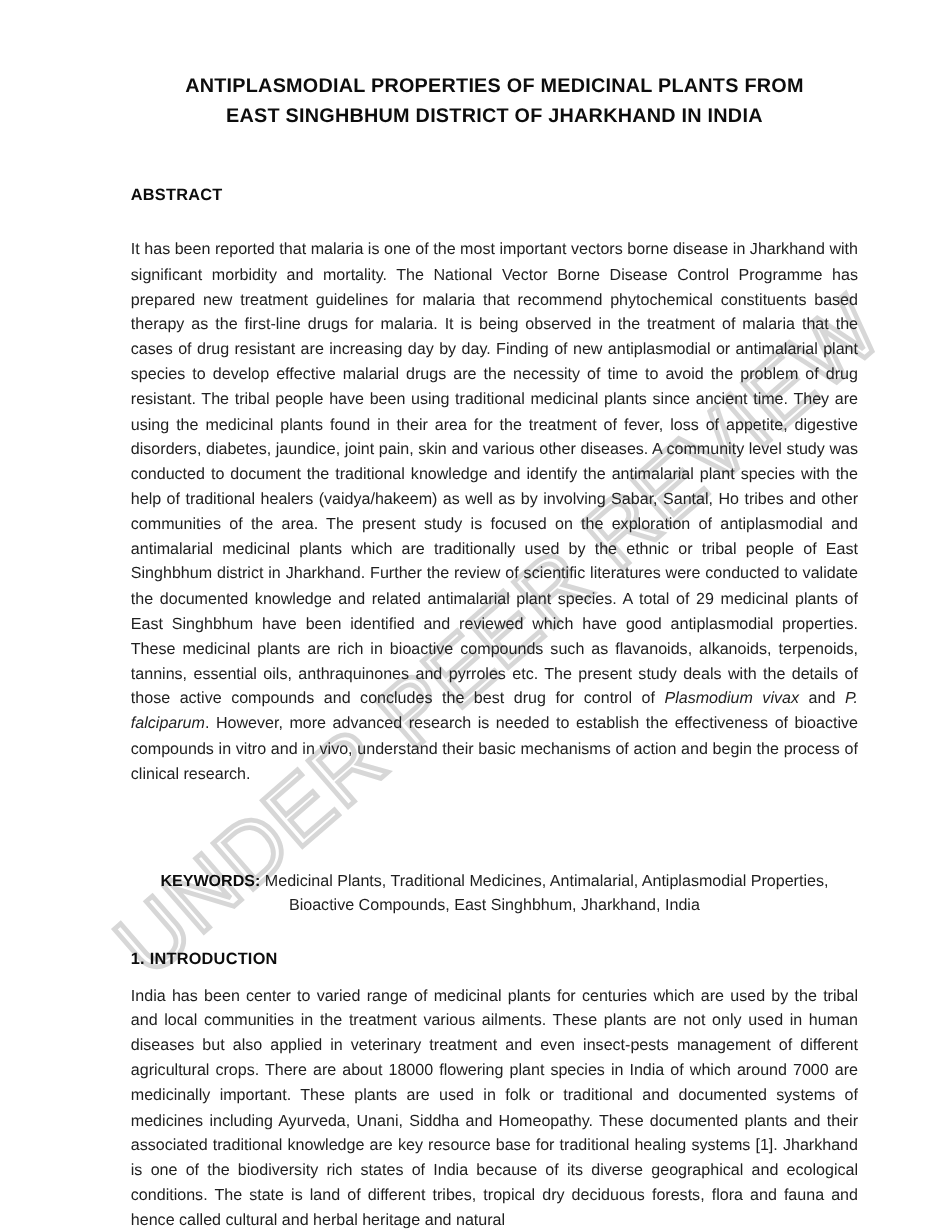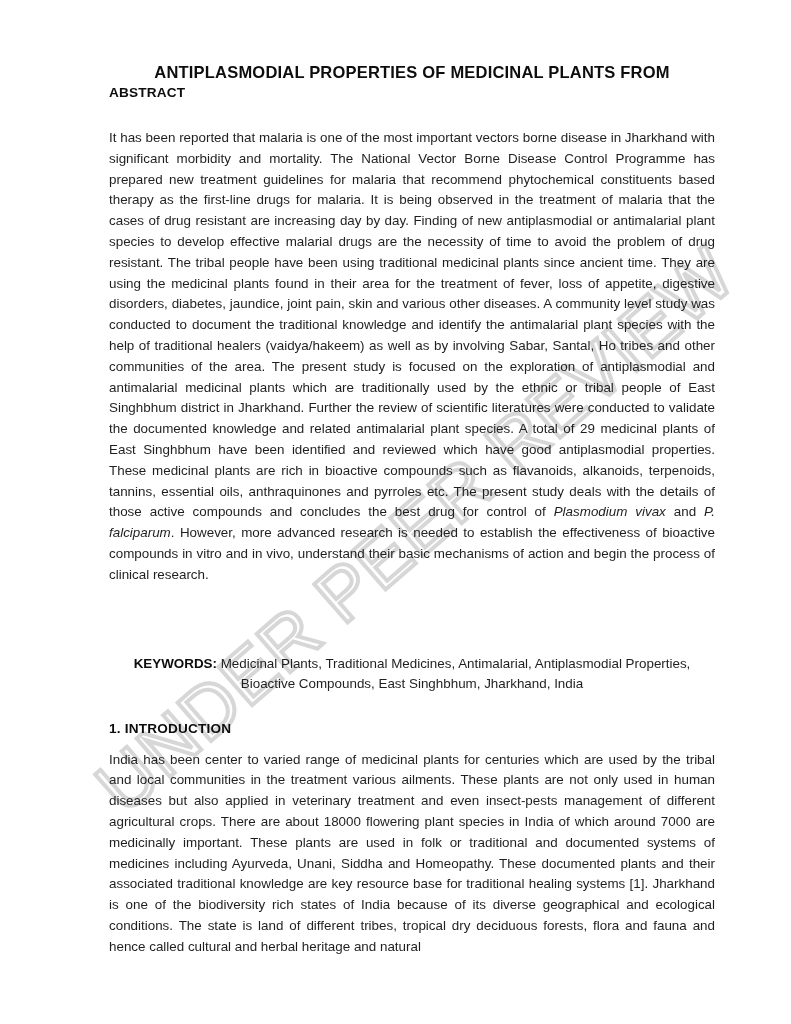--- a/index.html
+++ b/index.html
@@ -39,20 +39,21 @@
     color: #0d0d0d;
     letter-spacing: 0.2px;
   }
   .section-heading {
     font-weight: bold;
     font-size: 13.6px;
     color: #0d0d0d;
     letter-spacing: 0.2px;
   }
   .abstract-heading {
+    margin-top: 45px;
   }
   .body-para {
     font-size: 13.4px;
     line-height: 20.8px;
     text-align: justify;
     color: #1f1f1f;
   }
   .abstract-body {
     margin-top: 28px;
   }
@@ -79,20 +80,21 @@
 <div class="page">
 
   <svg class="watermark-svg" width="791" height="1024" viewBox="0 0 791 1024" aria-hidden="true">
     <text x="415" y="530" text-anchor="middle" dominant-baseline="central" transform="rotate(-41 415 530)" font-family="Liberation Sans, sans-serif" font-size="74" letter-spacing="1" fill="none" stroke="#b7b7b7" stroke-width="4" opacity="0.55">UNDER PEER REVIEW</text>
   </svg>
 
   <div class="content">
 
     <div class="doc-title">
       <div>ANTIPLASMODIAL PROPERTIES OF MEDICINAL PLANTS FROM</div>
+      <div>EAST SINGHBHUM DISTRICT OF JHARKHAND IN INDIA</div>
     </div>
 
     <div class="section-heading abstract-heading">ABSTRACT</div>
 
     <p class="body-para abstract-body">
       <span>It has been reported that malaria is one of the most important vectors borne disease in Jharkhand with significant morbidity and mortality. The National Vector Borne Disease Control Programme has prepared new treatment guidelines for malaria that recommend phytochemical constituents based therapy as the first-line drugs for malaria. It is being observed in the treatment of malaria that the cases of drug resistant are increasing day by day. Finding of new antiplasmodial or antimalarial plant species to develop effective malarial drugs are the necessity of time to avoid the problem of drug resistant. The tribal people have been using traditional medicinal plants since ancient time. They are using the medicinal plants found in their area for the treatment of fever, loss of appetite, digestive disorders, diabetes, jaundice, joint pain, skin and various other diseases. A community level study was conducted to document the traditional knowledge and identify the antimalarial plant species with the help of traditional healers (vaidya/hakeem) as well as by involving Sabar, Santal, Ho tribes and other communities of the area. The present study is focused on the exploration of antiplasmodial and antimalarial medicinal plants which are traditionally used by the ethnic or tribal people of East Singhbhum district in Jharkhand. Further the review of scientific literatures were conducted to validate the documented knowledge and related antimalarial plant species. A total of 29 medicinal plants of East Singhbhum have been identified and reviewed which have good antiplasmodial properties. These medicinal plants are rich in bioactive compounds such as flavanoids, alkanoids, terpenoids, tannins, essential oils, anthraquinones and pyrroles etc. The present study deals with the details of those active compounds and concludes the best drug for control of </span><em class="species">Plasmodium vivax</em><span> and </span><em class="species">P. falciparum</em><span>. However, more advanced research is needed to establish the effectiveness of bioactive compounds in vitro and in vivo, understand their basic mechanisms of action and begin the process of clinical research.</span>
     </p>
 
     <p class="body-para keywords-para">
       <span class="keywords-label">KEYWORDS:</span><span> Medicinal Plants, Traditional Medicines, Antimalarial, Antiplasmodial Properties, Bioactive Compounds, East Singhbhum, Jharkhand, India</span>

